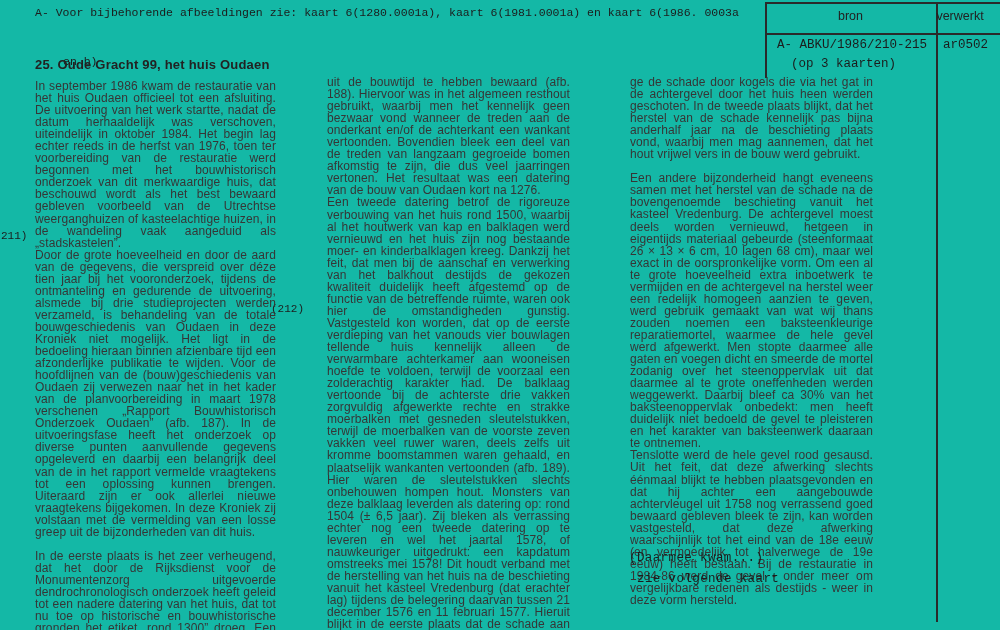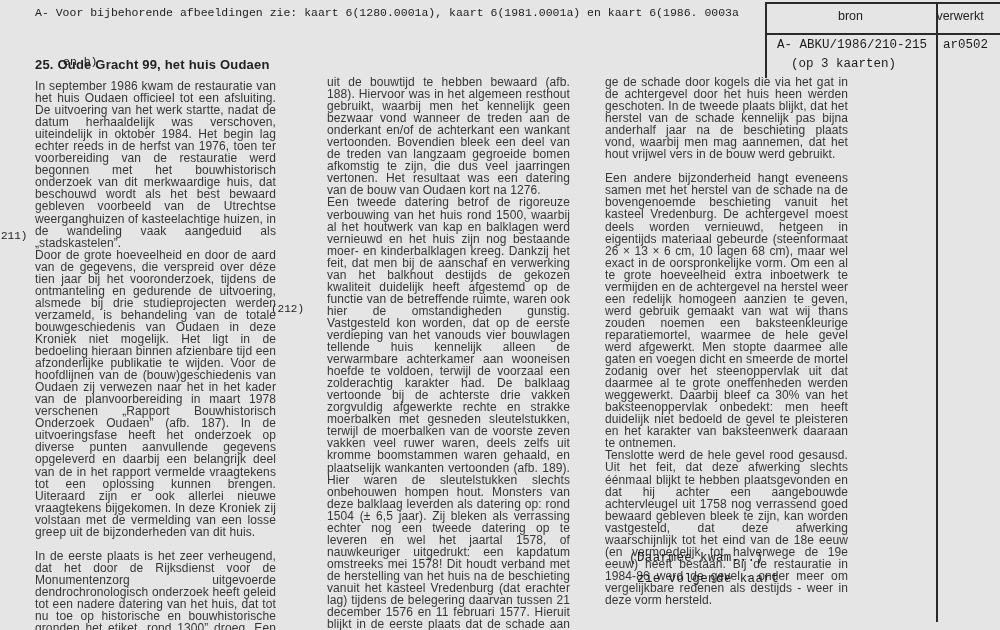--- a/index.html
+++ b/index.html
@@ -2,21 +2,21 @@
 <html><head>
 <meta charset="utf-8">
 <style>
   html,body{margin:0;padding:0;}
   body{
     width:1000px;height:630px;position:relative;overflow:hidden;
     background:#ffffff;
     font-family:"Liberation Sans",sans-serif;
     color:#2e2e2e;
   }
-  .card{position:absolute;inset:0;background:#e5e5e5;}
+  .card{position:absolute;inset:0;background:#14b8a6;}
 
   
   .mono{font-family:"Liberation Mono","DejaVu Sans Mono",monospace;color:#1c1c1c;}
 
   .top-note{position:absolute;left:35px;top:4px;font-size:11.5px;line-height:17px;white-space:nowrap;}
   .top-note .indent{margin-left:28px;margin-top:32px;}
 
   
   .rt-topline{position:absolute;left:765px;top:2px;width:235px;height:1.5px;background:#2a2a2a;}
   .rt-headline{position:absolute;left:765px;top:33px;width:235px;height:1.5px;background:#2a2a2a;}
@@ -30,21 +30,21 @@
 
   
   .margin-ref{position:absolute;font-size:11px;}
   .mr1{left:1px;top:230px;}
   .mr2{left:271px;top:303px;}
 
   
   .col{position:absolute;}
   .col1{left:35px;top:57px;width:241px;}
   .col2{left:327px;top:76px;width:243px;}
-  .col3{left:605px;top:76px;width:243px;}
+  .col3{left:630px;top:76px;width:243px;}
   .title{font-size:13px;font-weight:bold;margin:0 0 8px 0;color:#222;letter-spacing:0.2px;white-space:nowrap;}
   .para{
     margin:0;font-size:12px;line-height:12.05px;color:#363636;
     text-align:justify;letter-spacing:0.1px;
   }
   .sp{margin-top:12px;}
 
   
   .footer-note{position:absolute;left:629px;top:548px;font-size:12.5px;line-height:21px;letter-spacing:0.4px;white-space:nowrap;}
   .fn2{margin-left:8px;}

